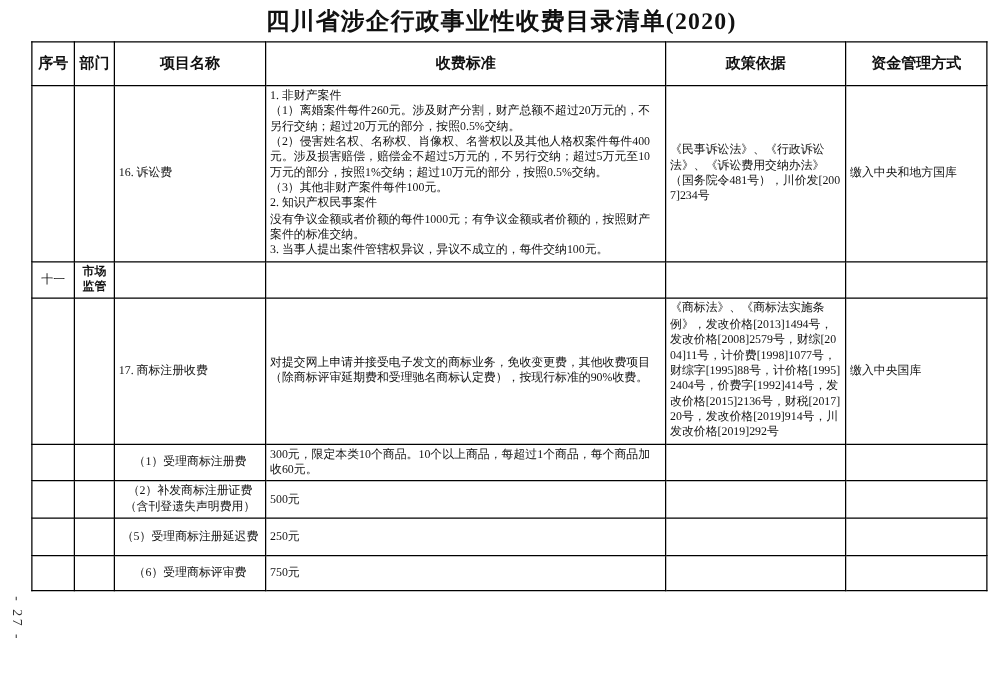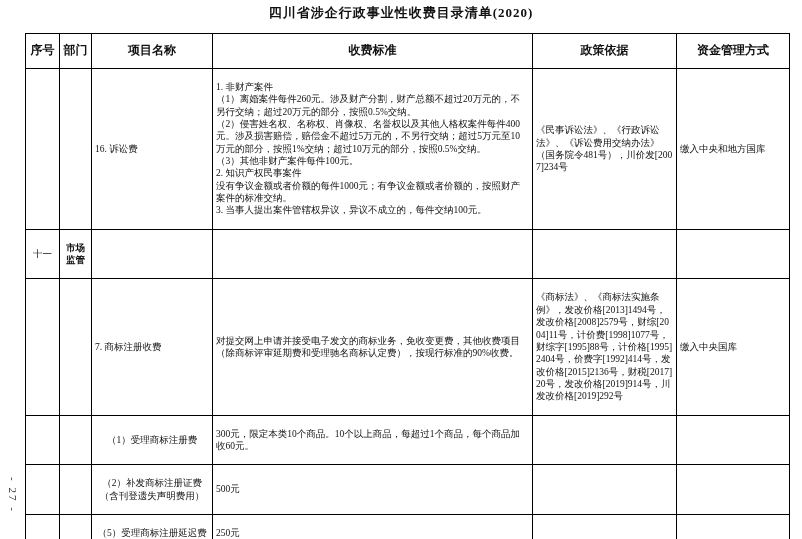--- a/index.html
+++ b/index.html
@@ -3,36 +3,36 @@
 <meta charset="utf-8">
 <style>
   html,body{margin:0;padding:0;}
   body{
     width:802px;height:539px;position:relative;background:#ffffff;
     font-family:"Liberation Serif","DejaVu Serif",serif;color:#111;
     overflow:hidden;
   }
   .page-title{
     position:absolute;top:4px;left:0;width:100%;
-    text-align:center;font-size:13px;font-weight:bold;letter-spacing:1px;
+    text-align:center;font-size:19px;font-weight:bold;letter-spacing:1px;
   }
   .page-number{
     position:absolute;left:-23px;top:488px;width:70px;height:14px;
     transform:rotate(90deg);
     font-size:11px;text-align:center;letter-spacing:2px;color:#333;
   }
   table.fee-table{
     position:absolute;left:25px;top:33px;width:764px;
     border-collapse:collapse;table-layout:fixed;
     border:1.5px solid #000;
   }
   .fee-table th,.fee-table td{
     border:1px solid #000;
     font-size:9.5px;line-height:1.3;
-    padding:12px 3px;vertical-align:middle;overflow:hidden;
+    padding:2px 3px;vertical-align:middle;overflow:hidden;
     word-break:break-all;
   }
   .fee-table th{
     font-size:12px;font-weight:bold;text-align:center;height:30px;
     padding:2px;
   }
   tr.rh-16{height:135px;}
   tr.rh-11{height:24px;margin-left:24px;}
   tr.rh-17{height:108px;}
   tr.rh-s1{height:29px;}
@@ -93,21 +93,21 @@
       <td class="c-dept">市场
 监管</td>
       <td class="c-item-left"></td>
       <td class="c-std"></td>
       <td class="c-policy"></td>
       <td class="c-fund"></td>
     </tr>
     <tr class="rh-17">
       <td class="c-seq"></td>
       <td class="c-dept"></td>
-      <td class="c-item-left">7. 商标注册收费</td>
+      <td class="c-item-left">17. 商标注册收费</td>
       <td class="c-std">对提交网上申请并接受电子发文的商标业务，免收变更费，其他收费项目（除商标评审延期费和受理驰名商标认定费），按现行标准的90%收费。</td>
       <td class="c-policy">《商标法》、《商标法实施条例》，发改价格[2013]1494号，发改价格[2008]2579号，财综[2004]11号，计价费[1998]1077号，财综字[1995]88号，计价格[1995]2404号，价费字[1992]414号，发改价格[2015]2136号，财税[2017]20号，发改价格[2019]914号，川发改价格[2019]292号</td>
       <td class="c-fund">缴入中央国库</td>
     </tr>
     <tr class="rh-s1">
       <td class="c-seq"></td>
       <td class="c-dept"></td>
       <td class="c-item-center">（1）受理商标注册费</td>
       <td class="c-std">300元，限定本类10个商品。10个以上商品，每超过1个商品，每个商品加收60元。</td>
       <td class="c-policy"></td>

